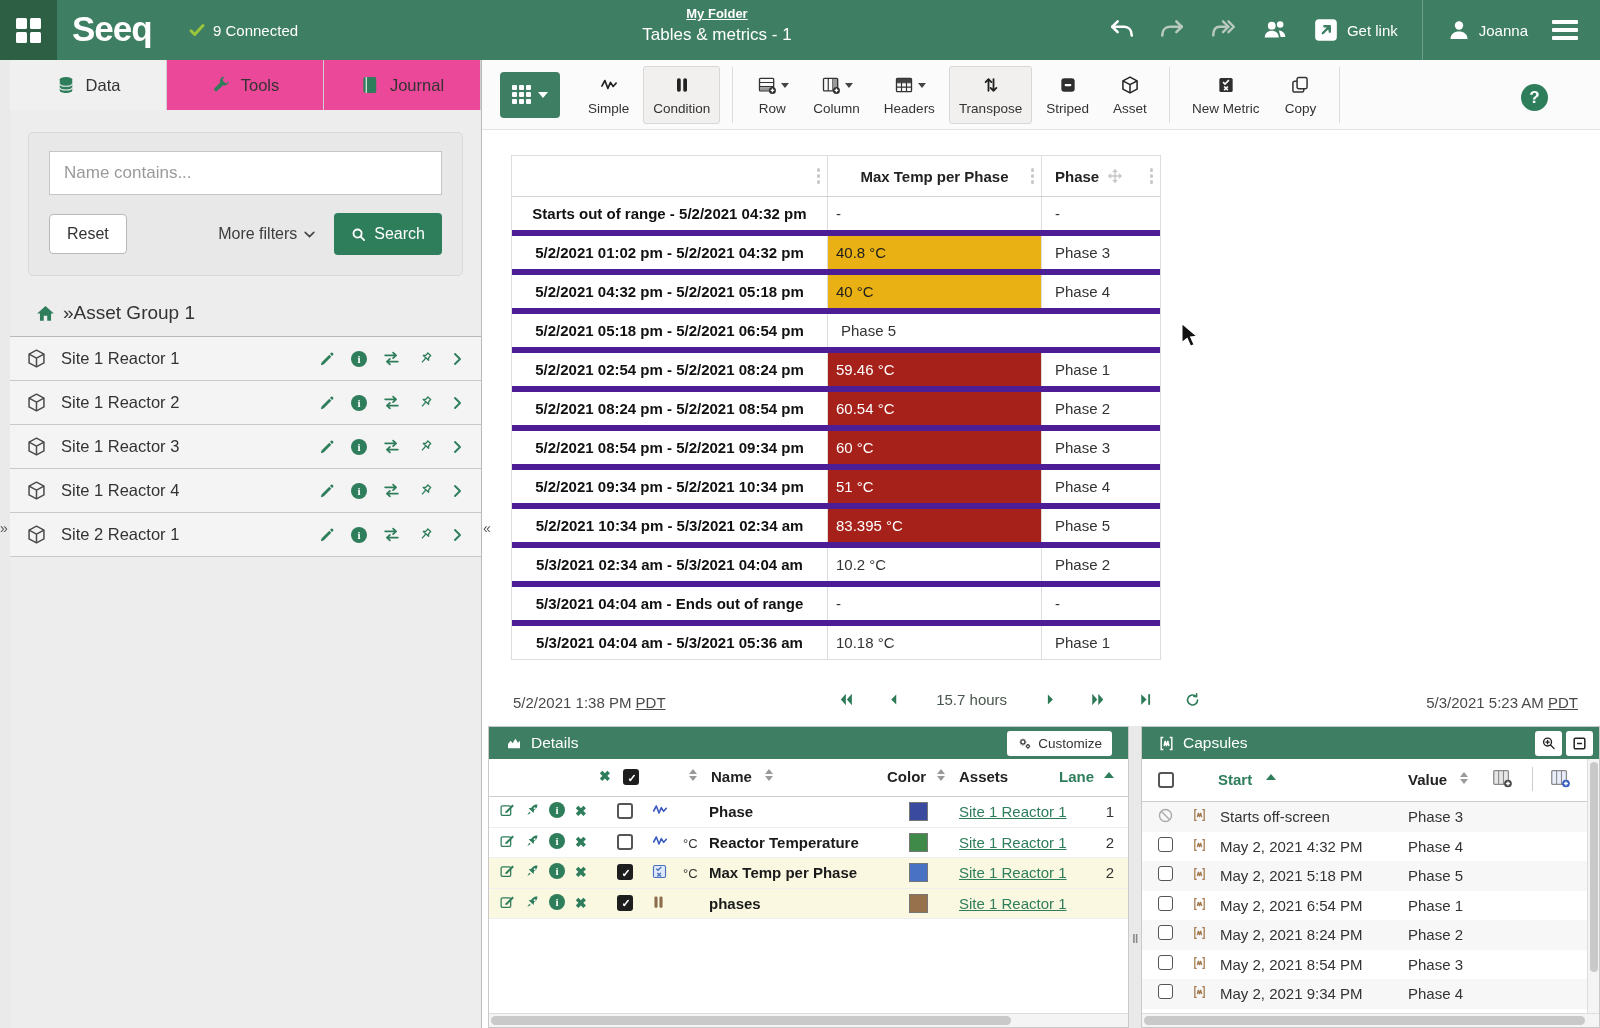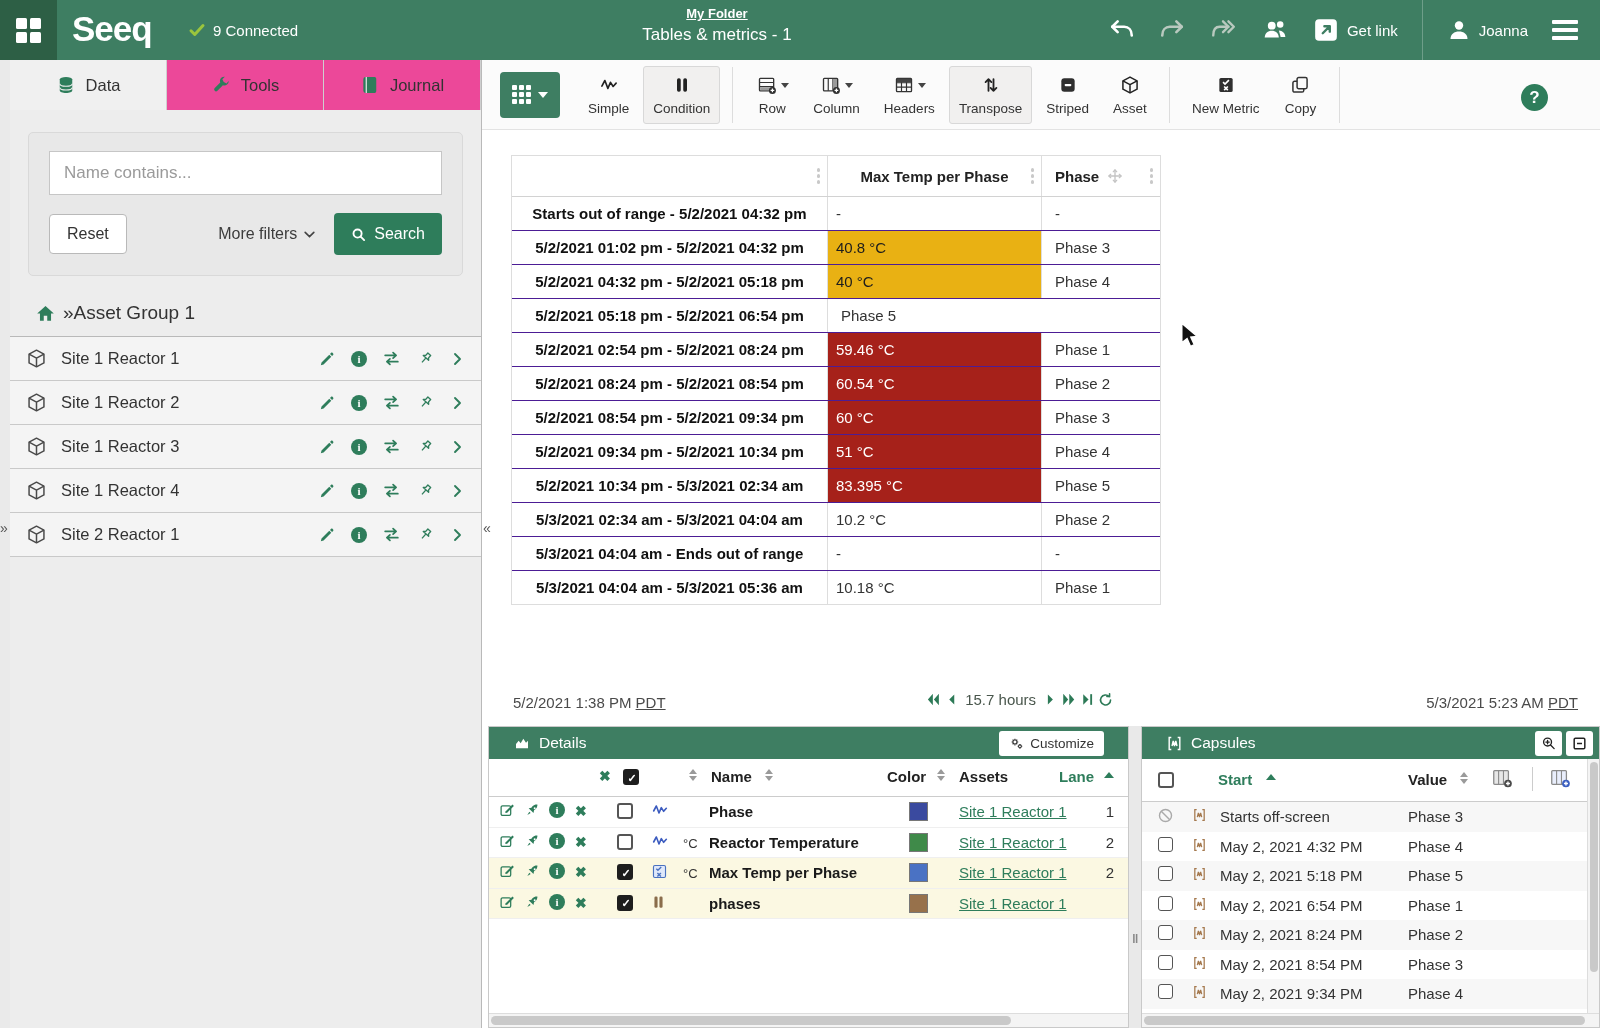--- a/index.html
+++ b/index.html
@@ -76,43 +76,43 @@
   .mt{position:absolute;left:29px;top:95px;border:1px solid #ddd;background:#fff;}
   .mt-head{display:flex;height:40px;border-bottom:1px solid #d2d2d2;font-weight:bold;font-size:15px;color:#222;}
   .hc{position:relative;display:flex;align-items:center;box-sizing:border-box;}
   .hc1{width:316px;border-right:1px solid #ddd;justify-content:flex-end;}
   .hc2{width:214px;border-right:1px solid #ddd;justify-content:center;}
   .hc3{width:118px;padding-left:13px;gap:8px;}
   .kebab{display:flex;flex-direction:column;gap:2.5px;padding:0 7px;}
   .kebab i{width:3.5px;height:3.5px;border-radius:50%;background:#c9c9c9;}
   .hc2 .kebab{position:absolute;right:0;}
   .hc3 .kebab{position:absolute;right:0;}
-  .trow{display:flex;height:33px;border-bottom:1px solid #4c1d95;font-size:15px;}
+  .trow{display:flex;height:33px;border-bottom:6px solid #4c1d95;font-size:15px;}
   .trow:last-child{border-bottom:none;}
   .tc{display:flex;align-items:center;box-sizing:border-box;}
   .tc1{width:316px;font-weight:bold;justify-content:center;border-right:1px solid #ddd;color:#111;}
   .tc2{width:214px;border-right:1px solid #ddd;padding-left:8px;}
   .tc3{width:118px;padding-left:13px;}
   .v-yellow{background:#e9b113;color:#1d1d1d;}
   .v-red{background:#a6211a;color:#fff;}
 
   
   .timebar{position:absolute;left:0;right:0;top:626px;height:36px;font-size:15px;color:#4a4a4a;}
   .tb-left{position:absolute;left:31px;top:8px;}
   .tb-right{position:absolute;right:22px;top:8px;}
   .tz{text-decoration:underline;}
-  .tb-center{position:absolute;left:48%;top:5px;transform:translateX(-50%);display:flex;align-items:center;gap:2px;}
+  .tb-center{position:absolute;left:48%;top:5px;transform:translateX(-50%);display:flex;align-items:center;gap:31px;}
   .navic{fill:#2d7a57;}
   .dur{color:#49564c;margin:0 4px;}
 
   
   .panel{position:absolute;top:666px;bottom:0;background:#fff;border:1px solid #c9c9c9;box-sizing:border-box;}
   .dp{left:6px;width:641px;}
   .cp{left:659px;right:0;}
-  .phead{height:32px;background:#3e7e62;color:#fff;display:flex;align-items:center;gap:8px;padding:0 24px;font-size:15.5px;}
+  .phead{height:32px;background:#3e7e62;color:#fff;display:flex;align-items:center;gap:8px;padding:0 16px;font-size:15.5px;}
   .btn-cust{margin-left:auto;height:25px;background:#fff;border:none;border-radius:3px;padding:0 10px;
             font-size:13.5px;color:#333;display:flex;align-items:center;gap:6px;}
   .phbtn{width:27px;height:25px;background:#fff;border:none;border-radius:3px;display:flex;align-items:center;justify-content:center;}
   .cp .phead{padding-right:6px;}
   .cp-btns{margin-left:auto;display:flex;gap:4px;}
 
   .cb{width:16px;height:16px;border:2px solid #555;border-radius:3px;background:#fff;box-sizing:border-box;position:relative;}
   .cb.checked{background:#1e1e1e;border-color:#1e1e1e;}
   .cb.checked::after{content:"✓";color:#fff;font-size:11px;font-weight:bold;position:absolute;left:2.5px;top:0.5px;}
   .xmark{color:#2e7d5b;font-size:14px;font-weight:bold;}

